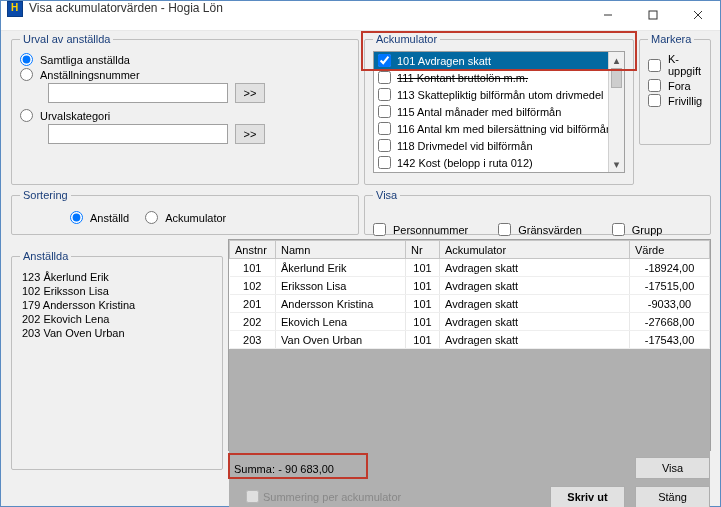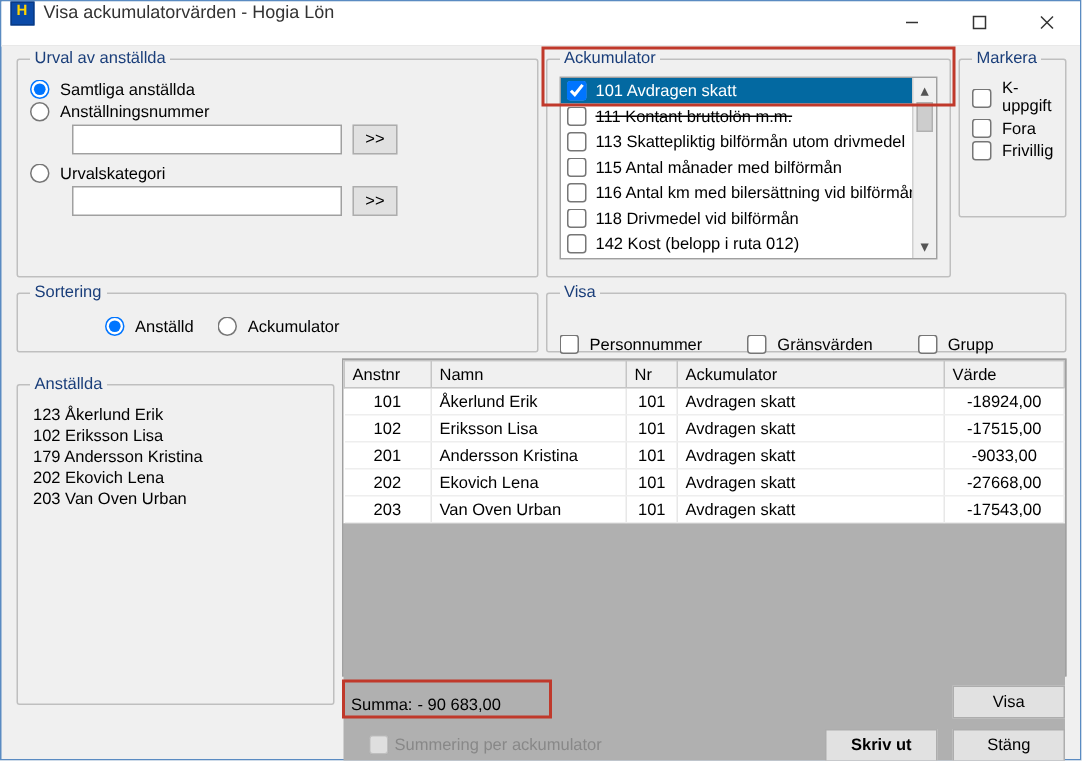--- a/index.html
+++ b/index.html
@@ -203,21 +203,21 @@
           <div>179 Andersson Kristina</div>
           <div>202 Ekovich Lena</div>
           <div>203 Van Oven Urban</div>
         </div>
     </fieldset>
 
     <div class="grid-wrap">
       <table class="grid">
         <thead>
             <tr>
-          <th style="width:58px" class="num">Anstnr</th>
+          <th style="width:46px" class="num">Anstnr</th>
           <th style="width:130px">Namn</th>
           <th style="width:34px" class="num">Nr</th>
           <th>Ackumulator</th>
           <th style="width:80px" class="num">Värde</th>
         </tr>
           </thead>
         <tbody id="grid-body">
             <tr>
               <td class="num">101</td>
               <td>Åkerlund Erik</td>

